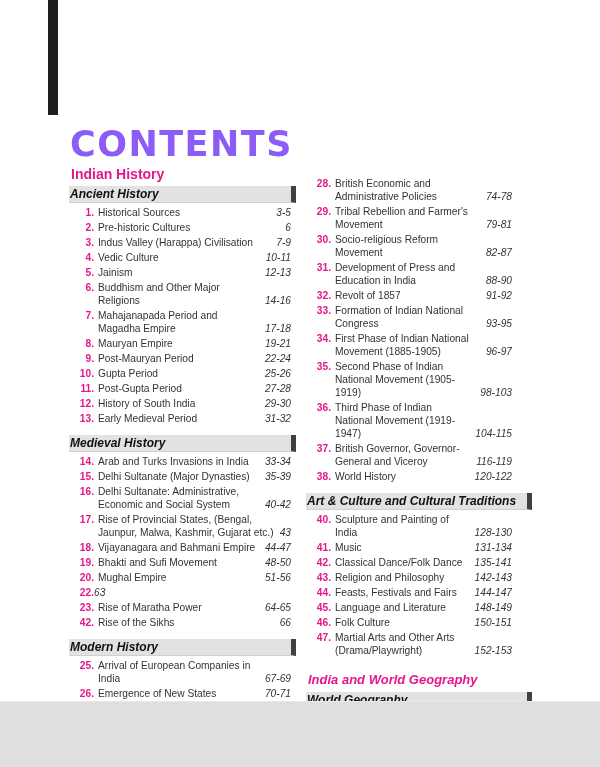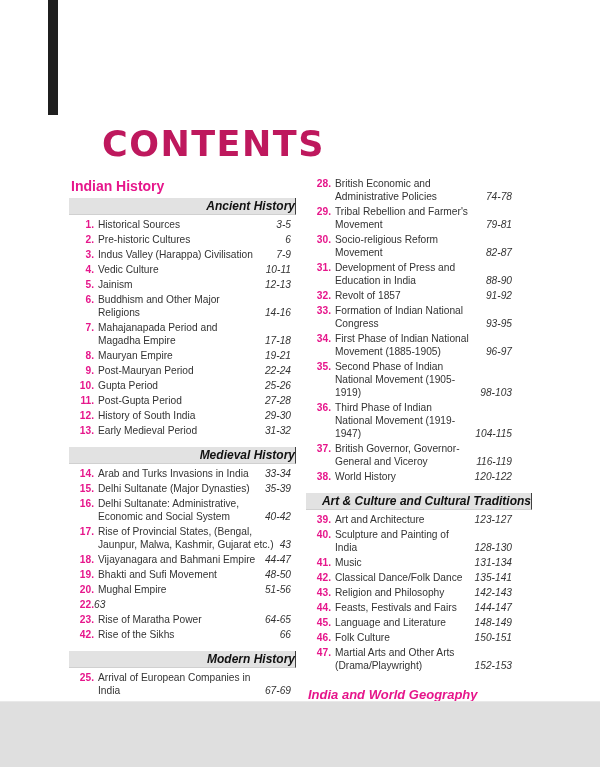--- a/index.html
+++ b/index.html
@@ -9,41 +9,40 @@
       font-family: "DejaVu Sans", "Liberation Sans", sans-serif;
       color: #2a2a2a;
     }
     .black-bar {
       position: absolute; left: 48px; top: 0; width: 10px; height: 115px;
       background: #1f1f1f;
     }
     .title {
       position: absolute; left: 70px; top: 124px;
       font-family: "DejaVu Sans", sans-serif; font-weight: bold;
-      font-size: 35px; letter-spacing: 1.5px; color: #be185d; line-height: 40px; margin-left: 32px;
+      font-size: 35px; letter-spacing: 1.5px; color: #8b5cf6; line-height: 40px;
     }
     .col { position: absolute; }
-    .col-left { left: 69px; top: 176px; width: 227px; }
+    .col-left { left: 69px; top: 164px; width: 227px; }
     .col-right { left: 306px; top: 176px; width: 226px; }
 
     .part-title {
       font-family: "Liberation Sans", sans-serif; font-weight: bold;
       font-size: 14px; color: #e6168b; line-height: 20px; height: 22px;
       padding-left: 2px;
     }
     .part-title.italic { font-style: italic; font-size: 13px; }
 
     .section-bar {
       background: #e2e2e2;
-      border-right: 1px solid #404040; border-bottom: 1px solid #d0d0d0;
+      border-right: 5px solid #404040; border-bottom: 1px solid #d0d0d0;
       height: 16px; line-height: 16px;
       font-family: "Liberation Sans", sans-serif; font-weight: bold; font-style: italic;
       font-size: 12px; color: #111; padding-left: 1px;
       margin-bottom: 2px;
-      text-align: right;
     }
     .section-gap { height: 9px; }
 
     .entry {
       display: flex; align-items: flex-start;
       font-family: Liberation Sans, sans-serif;
       font-size: 10.2px; line-height: 13px; padding: 1px 0 1px 0; min-height: 13px;
     }
     .entry .num {
       width: 25px; text-align: right; font-weight: bold; color: #e6168b;
@@ -275,25 +274,20 @@
         <span class="num">38.</span>
         <span class="label">World History</span>
         <span class="pages">120-122</span>
       </div>
     </div>
 
   <div class="section-gap"></div>
   <div class="section-bar">Art &amp; Culture and Cultural Traditions</div>
   <div>
       <div class="entry">
-        <span class="num">39.</span>
-        <span class="label">Art and Architecture</span>
-        <span class="pages">123-127</span>
-      </div>
-      <div class="entry">
         <span class="num">40.</span>
         <span class="label">Sculpture and Painting of India</span>
         <span class="pages">128-130</span>
       </div>
       <div class="entry">
         <span class="num">41.</span>
         <span class="label">Music</span>
         <span class="pages">131-134</span>
       </div>
       <div class="entry">

